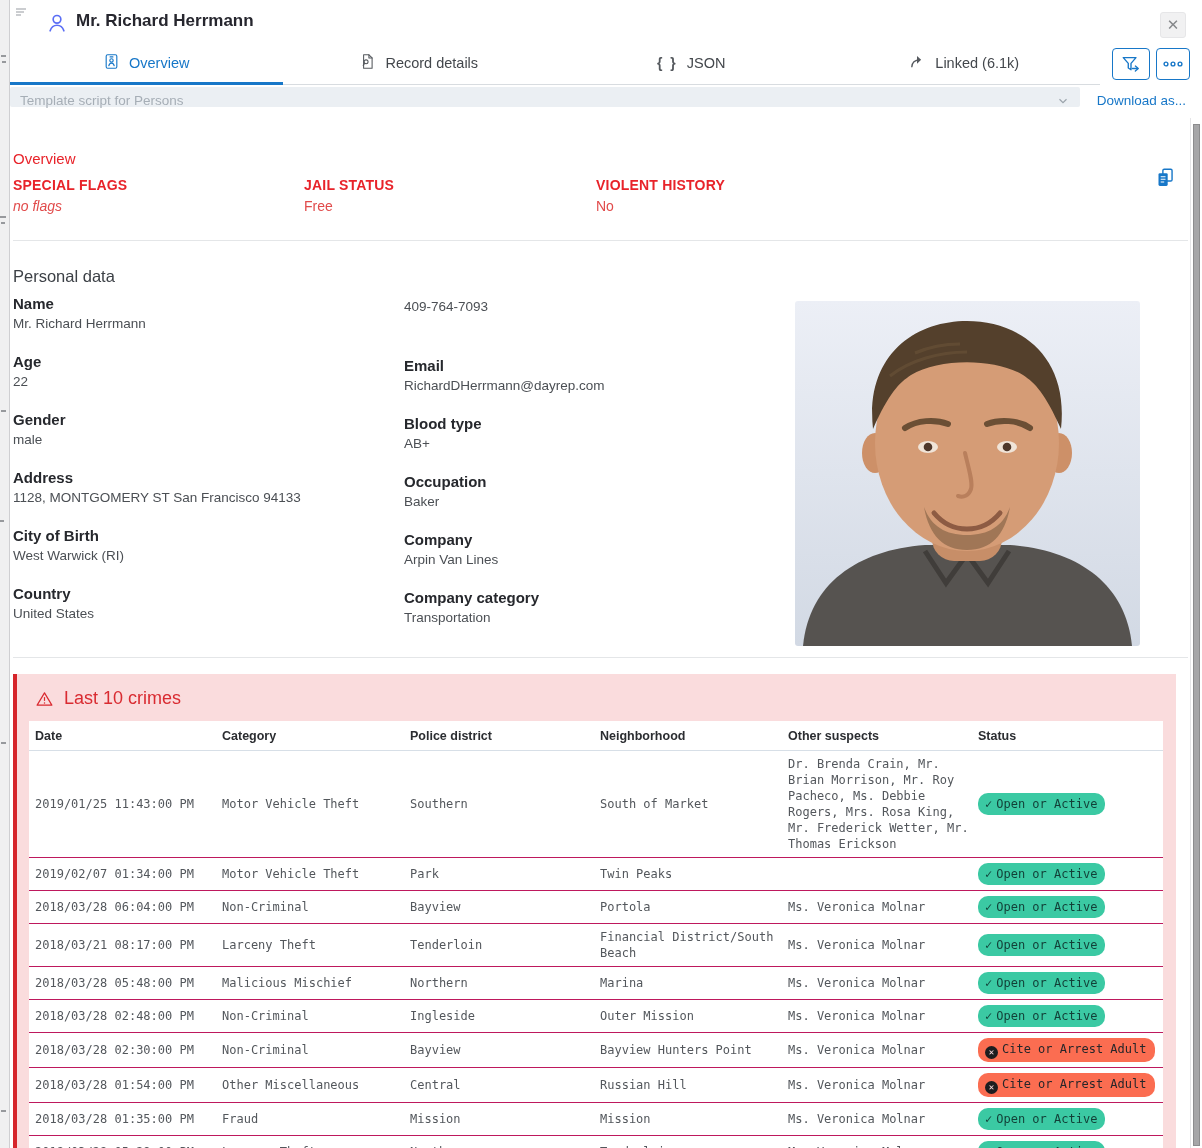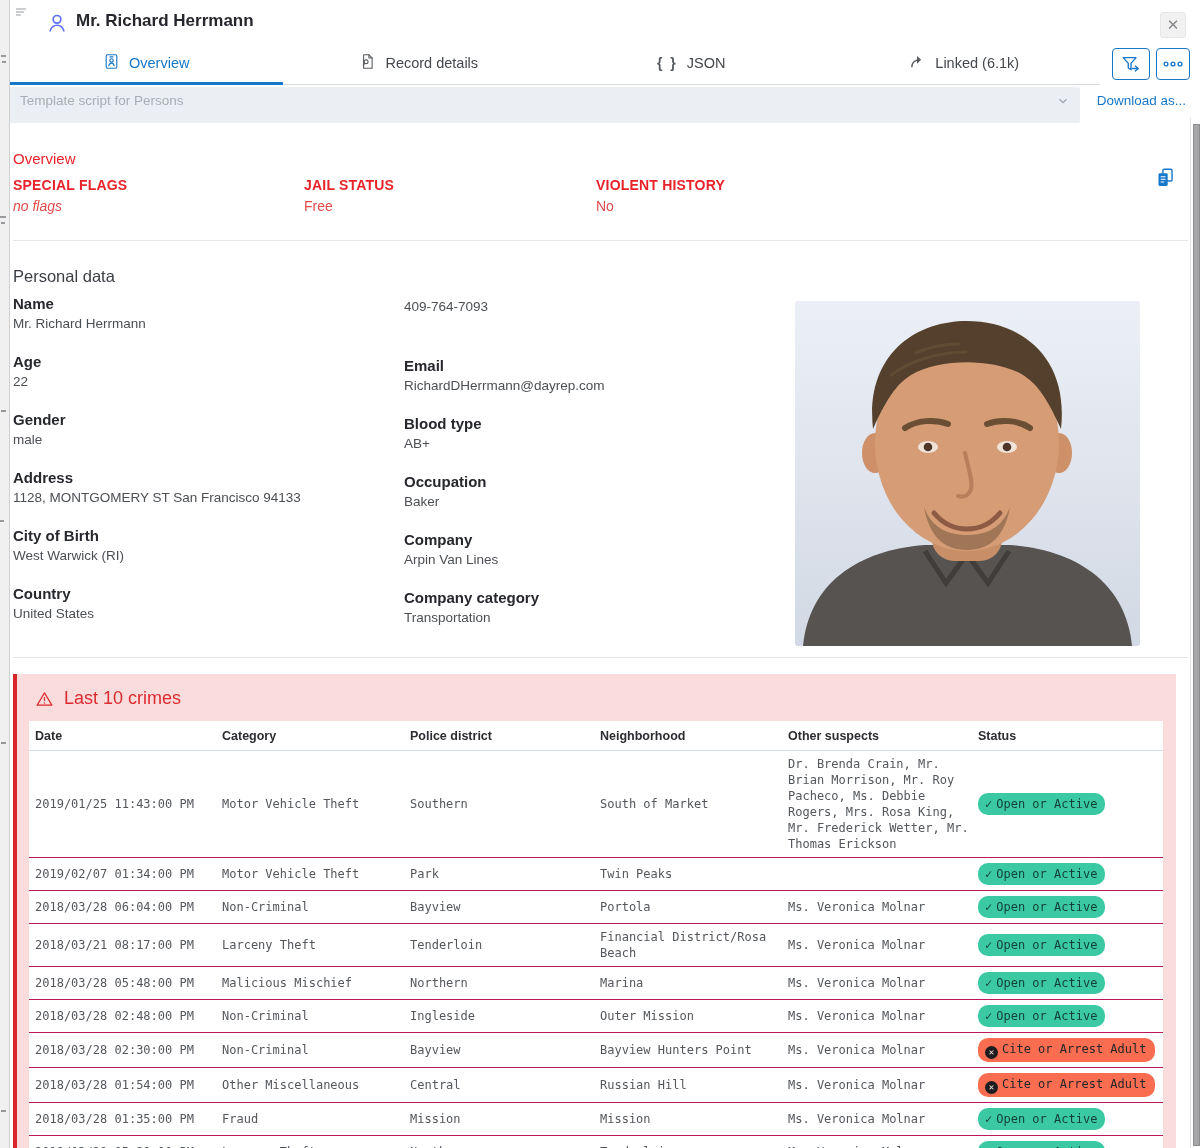--- a/index.html
+++ b/index.html
@@ -31,21 +31,21 @@
   .tab.active::after{ content:""; position:absolute; left:0; right:0; bottom:-1px; height:3px; background:#1777c8; }
   .braces{ font-size:14px; color:#55595e; letter-spacing:2px; font-weight:bold; }
 
   .icon-btn{ position:absolute; top:48px; height:32px; border:1px solid #1777c8; border-radius:4px;
              background:#fff; display:flex; align-items:center; justify-content:center; cursor:pointer; }
   .filter-btn{ right:52px; width:38px; }
   .more-btn{ right:12px; width:34px; }
 
   
   .toolbar{ position:relative; margin-top:2px; height:30px; }
-  .template-select{ position:absolute; left:0; top:0; width:1070px; height:36px;
+  .template-select{ position:absolute; left:0; top:0; width:1070px; height:20px;
                     background:#ebeff3; border-radius:2px; color:#a6aeb6; font-size:13.5px;
                     line-height:28px; padding-left:10px; cursor:pointer; }
   .template-select svg{ position:absolute; right:10px; top:7px; }
   .download-link{ position:absolute; right:16px; top:6px; color:#1777c8; font-size:13.5px; cursor:pointer; }
 
   
   .content{ position:relative; padding-left:3px; padding-right:14px; }
   .copy-icon{ position:absolute; top:17px; right:26px; cursor:pointer; }
 
   .ov-heading{ margin-top:33px; font-size:15px; color:#e8232a; font-weight:400; }
@@ -355,21 +355,21 @@
                 <td>Non-Criminal</td>
                 <td>Bayview</td>
                 <td>Portola</td>
                 <td class="suspects">Ms. Veronica Molnar</td>
                 <td><span class="badge open"><span class="ck">✓</span>Open or Active</span></td>
               </tr>
               <tr>
                 <td>2018/03/21 08:17:00 PM</td>
                 <td>Larceny Theft</td>
                 <td>Tenderloin</td>
-                <td>Financial District/Rosa Beach</td>
+                <td>Financial District/South Beach</td>
                 <td class="suspects">Ms. Veronica Molnar</td>
                 <td><span class="badge open"><span class="ck">✓</span>Open or Active</span></td>
               </tr>
               <tr>
                 <td>2018/03/28 05:48:00 PM</td>
                 <td>Malicious Mischief</td>
                 <td>Northern</td>
                 <td>Marina</td>
                 <td class="suspects">Ms. Veronica Molnar</td>
                 <td><span class="badge open"><span class="ck">✓</span>Open or Active</span></td>

